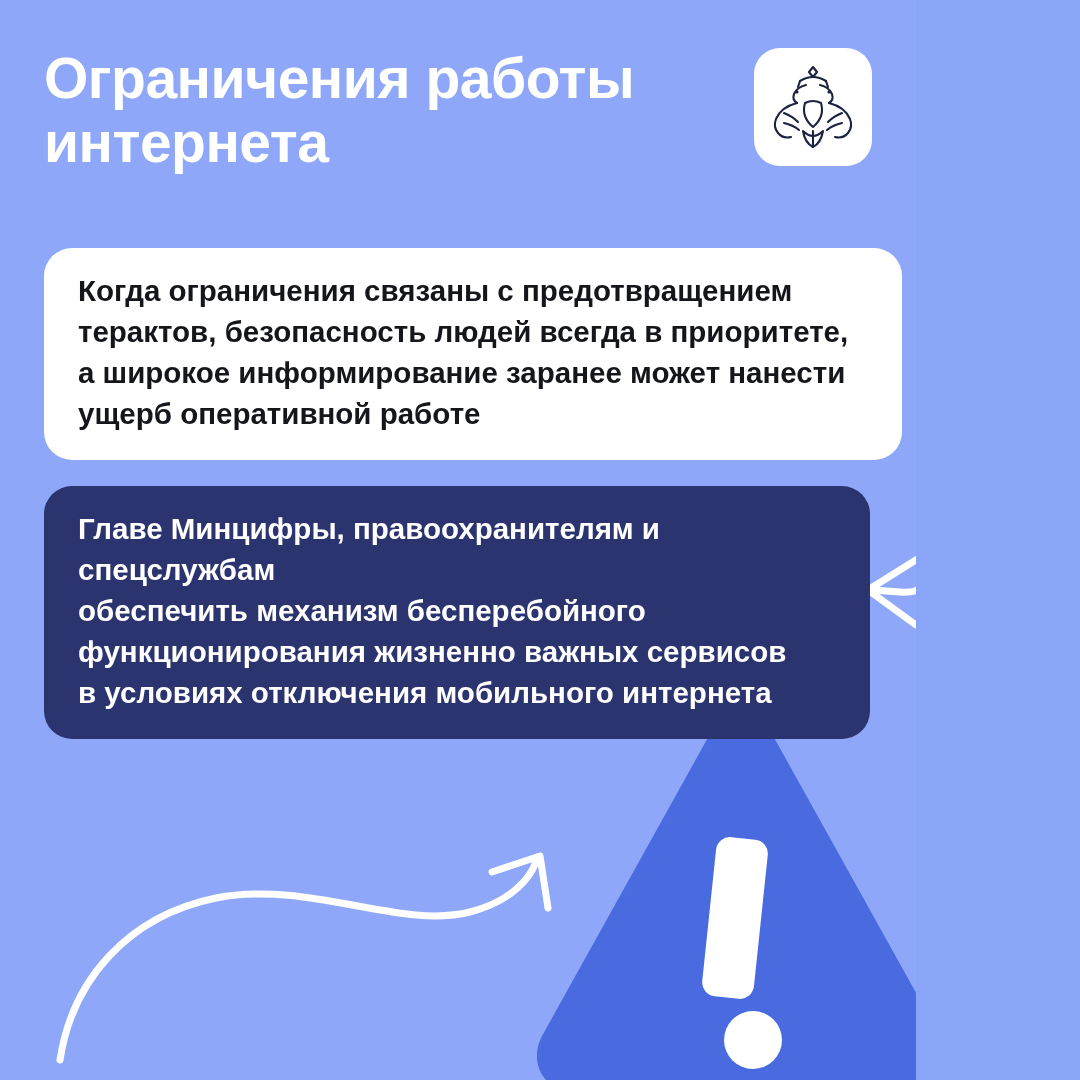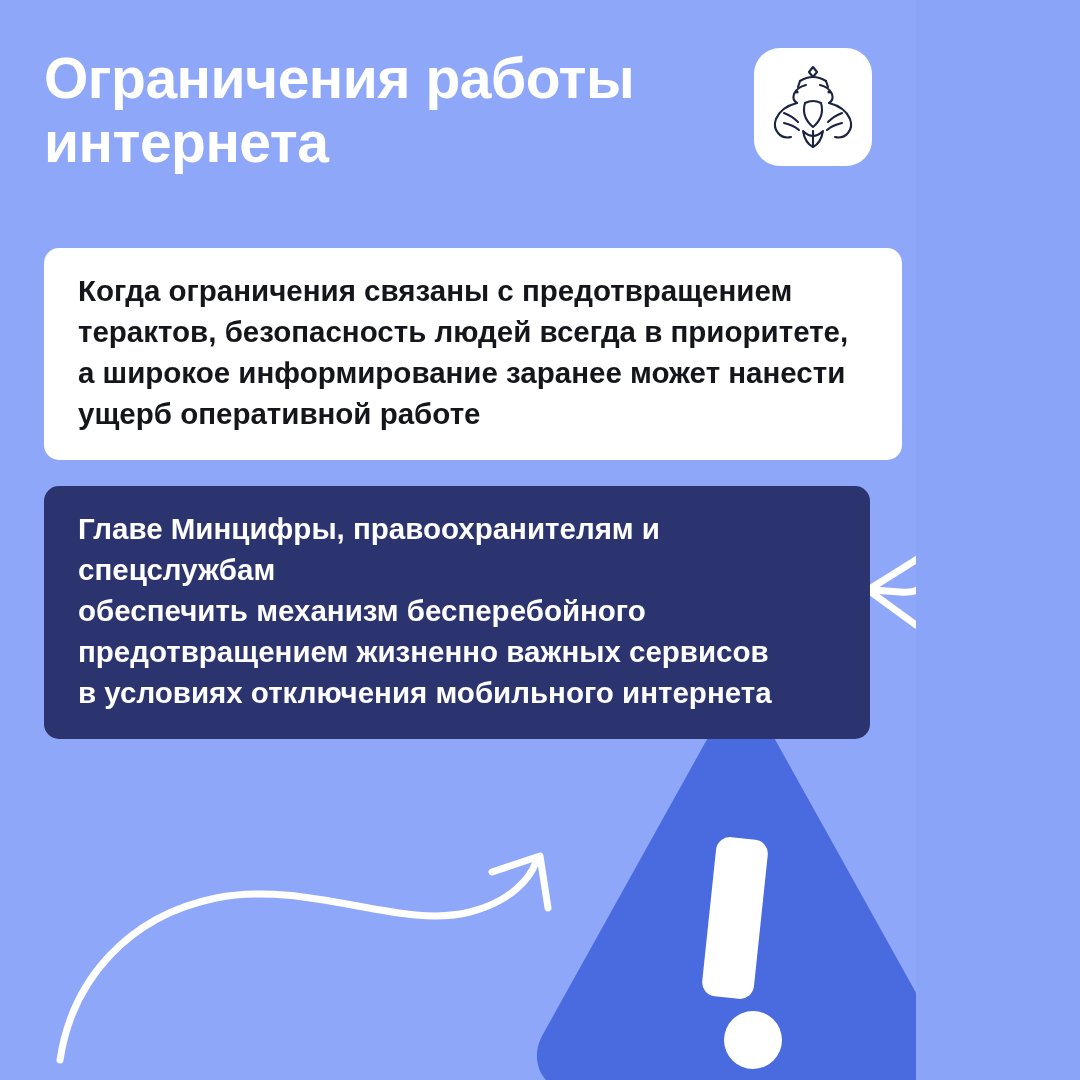--- a/index.html
+++ b/index.html
@@ -74,21 +74,21 @@
   }
 
   
   .cards {
     position: absolute;
     top: 248px;
     left: 44px;
     width: 876px;
   }
   .card {
-    border-radius: 15px;
+    border-radius: 28px;
     padding: 22px 34px 26px 34px;
     margin-bottom: 26px;
     font-size: 29.5px;
     line-height: 1.39;
     font-weight: bold;
     white-space: pre-line;
     box-sizing: border-box;
   }
   .card.light {
     background: #ffffff;
@@ -155,17 +155,17 @@
     </div>
   </div>
 
   <div class="cards">
     <div class="card light card-1">Когда ограничения связаны с предотвращением
 терактов, безопасность людей всегда в приоритете,
 а широкое информирование заранее может нанести
 ущерб оперативной работе</div>
     <div class="card dark card-2">Главе Минцифры, правоохранителям и спецслужбам
 обеспечить механизм бесперебойного
-предотвращением жизненно важных сервисов
+функционирования жизненно важных сервисов
 в условиях отключения мобильного интернета</div>
   </div>
 
 </div>
 
 </body></html>

